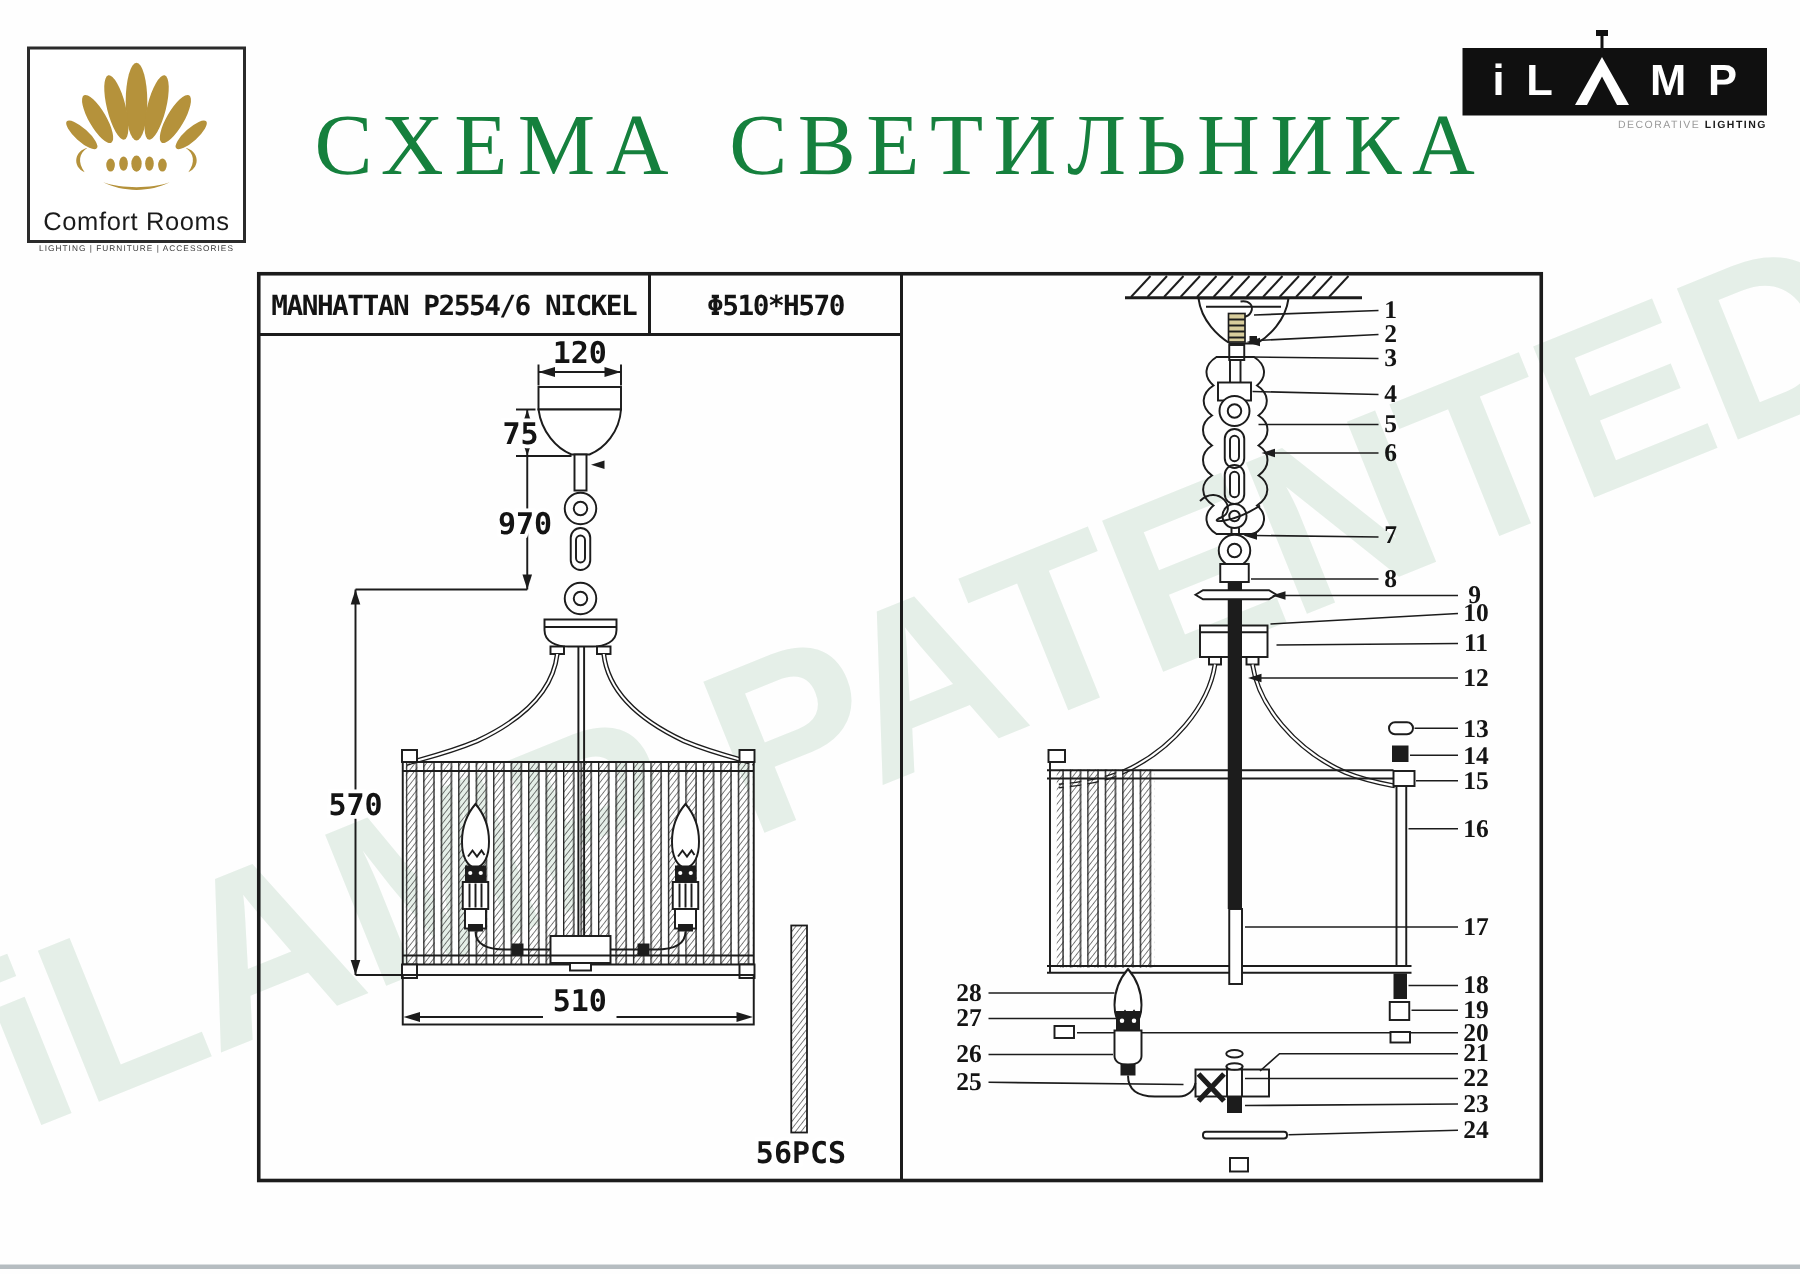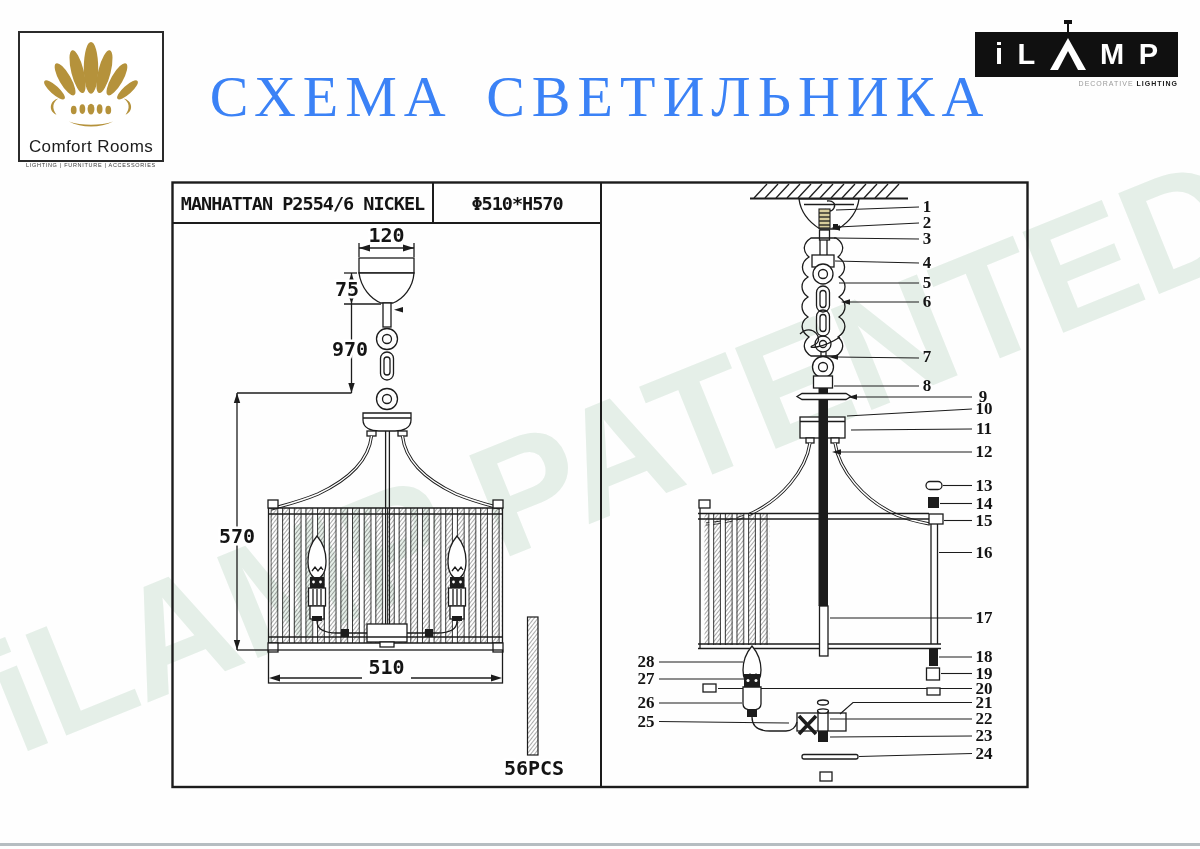--- a/index.html
+++ b/index.html
@@ -10,21 +10,21 @@
     font-family:"Liberation Sans",sans-serif;font-weight:bold;font-size:158px;letter-spacing:-2px;
     color:#e5efe8;white-space:nowrap;z-index:1;user-select:none;}
   
   .cr-box{position:absolute;left:18px;top:31px;width:146px;height:131px;border:2px solid #2b2b2b;
     background:#fff;z-index:2;box-sizing:border-box;text-align:center;}
   .cr-crown{margin-top:6px;}
   .cr-name{font-size:17px;letter-spacing:.4px;color:#1b1b1b;margin-top:-2px;}
   .cr-tagline{font-size:5.5px;letter-spacing:.7px;color:#3a3a3a;margin-top:5px;}
   
   .title{position:absolute;left:190px;top:63px;width:820px;text-align:center;z-index:2;
-    font-family:"Liberation Serif",serif;font-size:58px;letter-spacing:7px;word-spacing:12px;color:#3b82f6;}
+    font-family:"Liberation Serif",serif;font-size:58px;letter-spacing:7px;word-spacing:12px;color:#15803d;}
   
   .il-rect{position:absolute;left:975px;top:32px;width:203px;height:45px;background:#101010;z-index:2;
     display:flex;align-items:center;justify-content:space-between;padding:0 20px;box-sizing:border-box;}
   .il-rect span{color:#fff;font-weight:bold;font-size:29px;line-height:45px;}
   .lamp-a{width:0;height:0;border-left:18px solid transparent;border-right:18px solid transparent;
     border-bottom:32px solid #fff;align-self:flex-start;margin-top:6px;position:relative;}
   .lamp-a::after{content:'';position:absolute;top:13px;left:-10px;width:0;height:0;
     border-left:10px solid transparent;border-right:10px solid transparent;border-bottom:19px solid #101010;}
   .lamp-cord{position:absolute;left:-1px;top:-14px;width:2px;height:14px;background:#111;}
   .lamp-cord::before{content:'';position:absolute;top:-4px;left:-3px;width:8px;height:4px;background:#111;}

